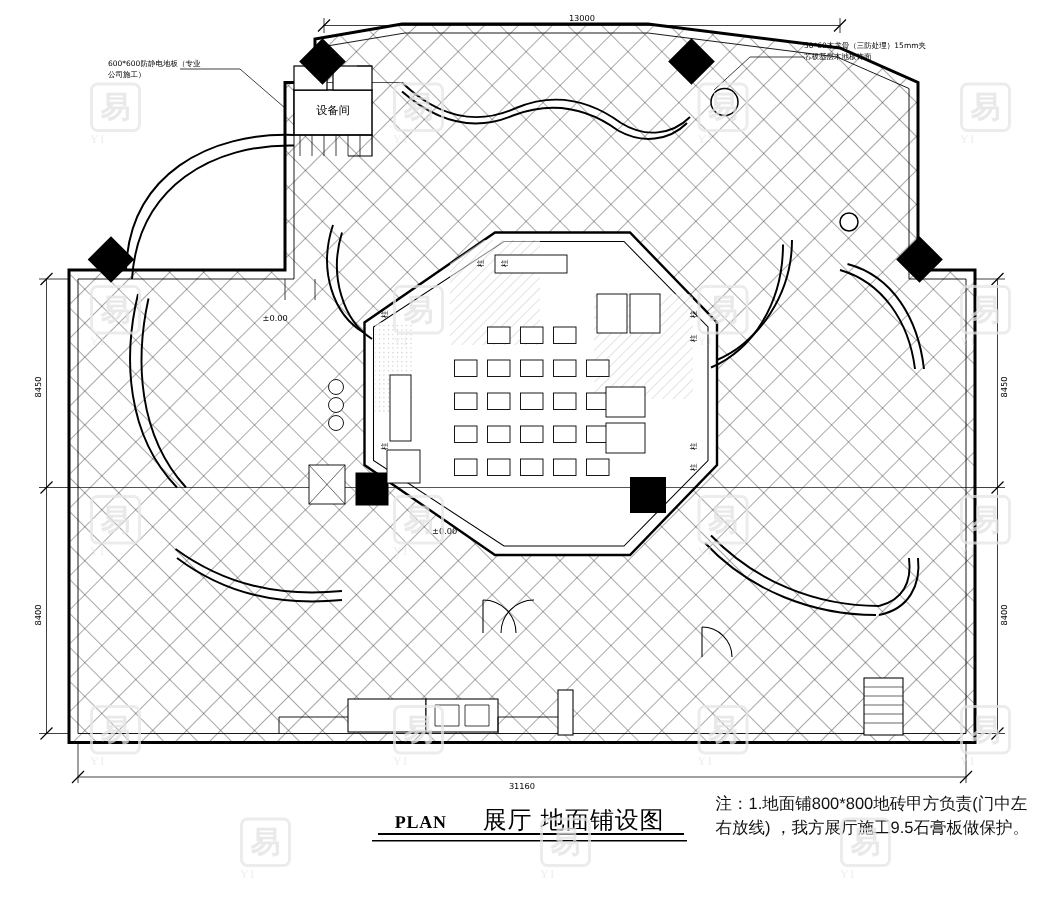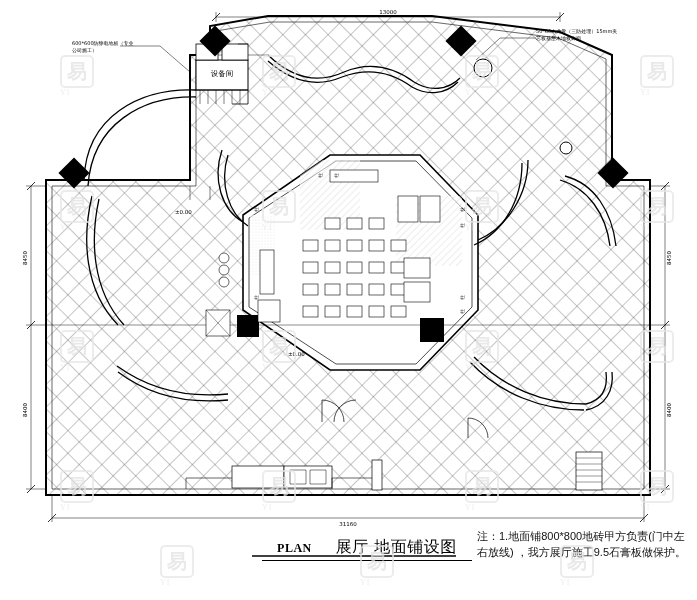--- a/index.html
+++ b/index.html
@@ -35,21 +35,21 @@
     right:10px;
     top:528px;
     width:210px;
     font-size:11px;
     line-height:16px;
     color:#111;
     font-family:Liberation Sans, sans-serif;
   }
   .titleblock{
     position:absolute;
-    left:262px;top:537px;
+    left:248px;top:537px;
     width:210px;
     text-align:center;
     color:#000;
   }
   .titleblock .row1{
     font-size:12px;
     letter-spacing:.5px;
     border-bottom:1.6px solid #000;
     padding-bottom:2px;
     display:flex;

